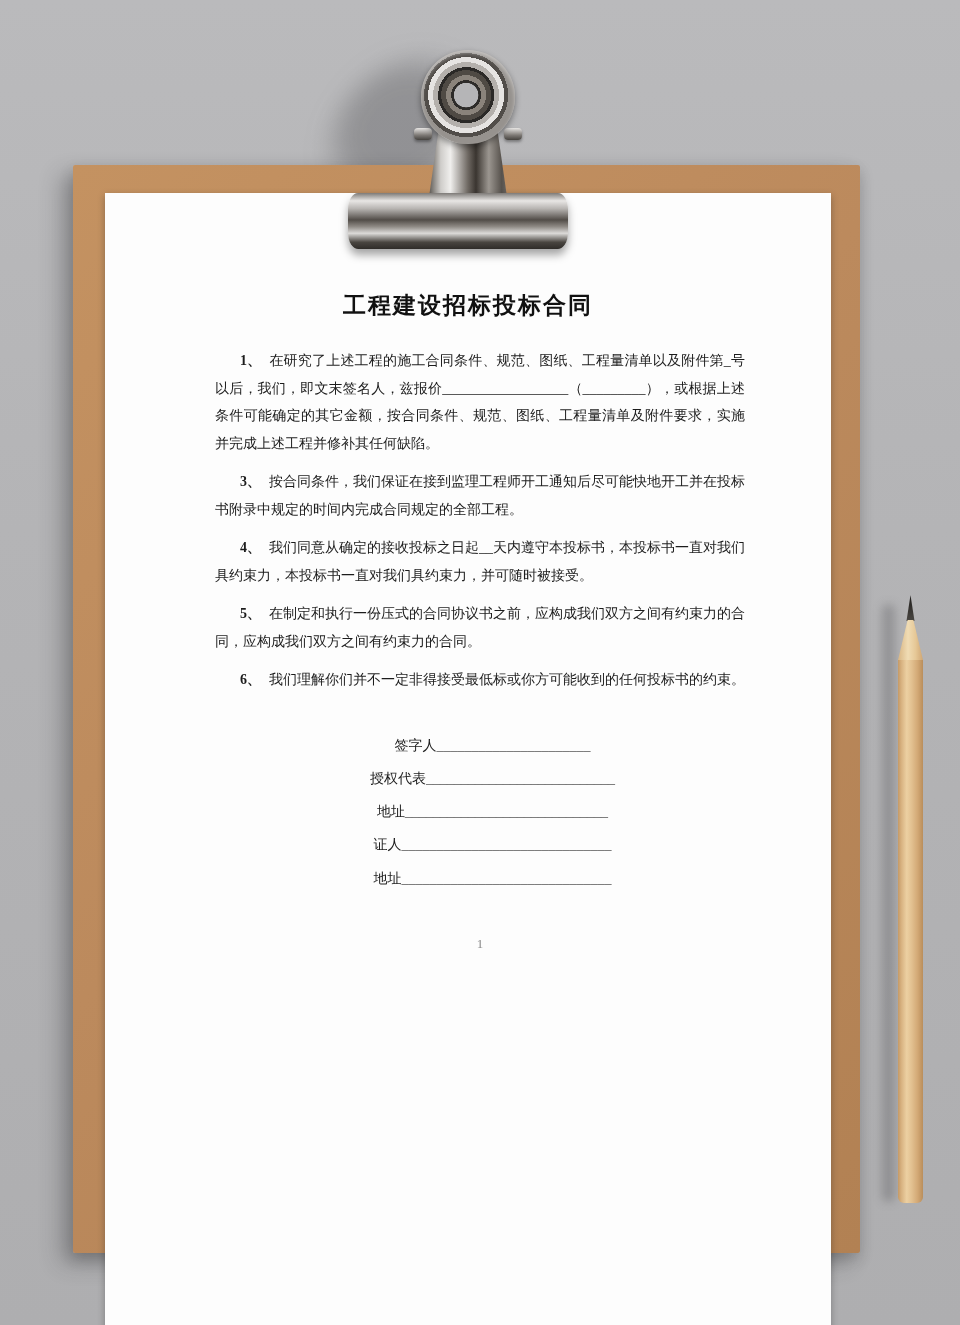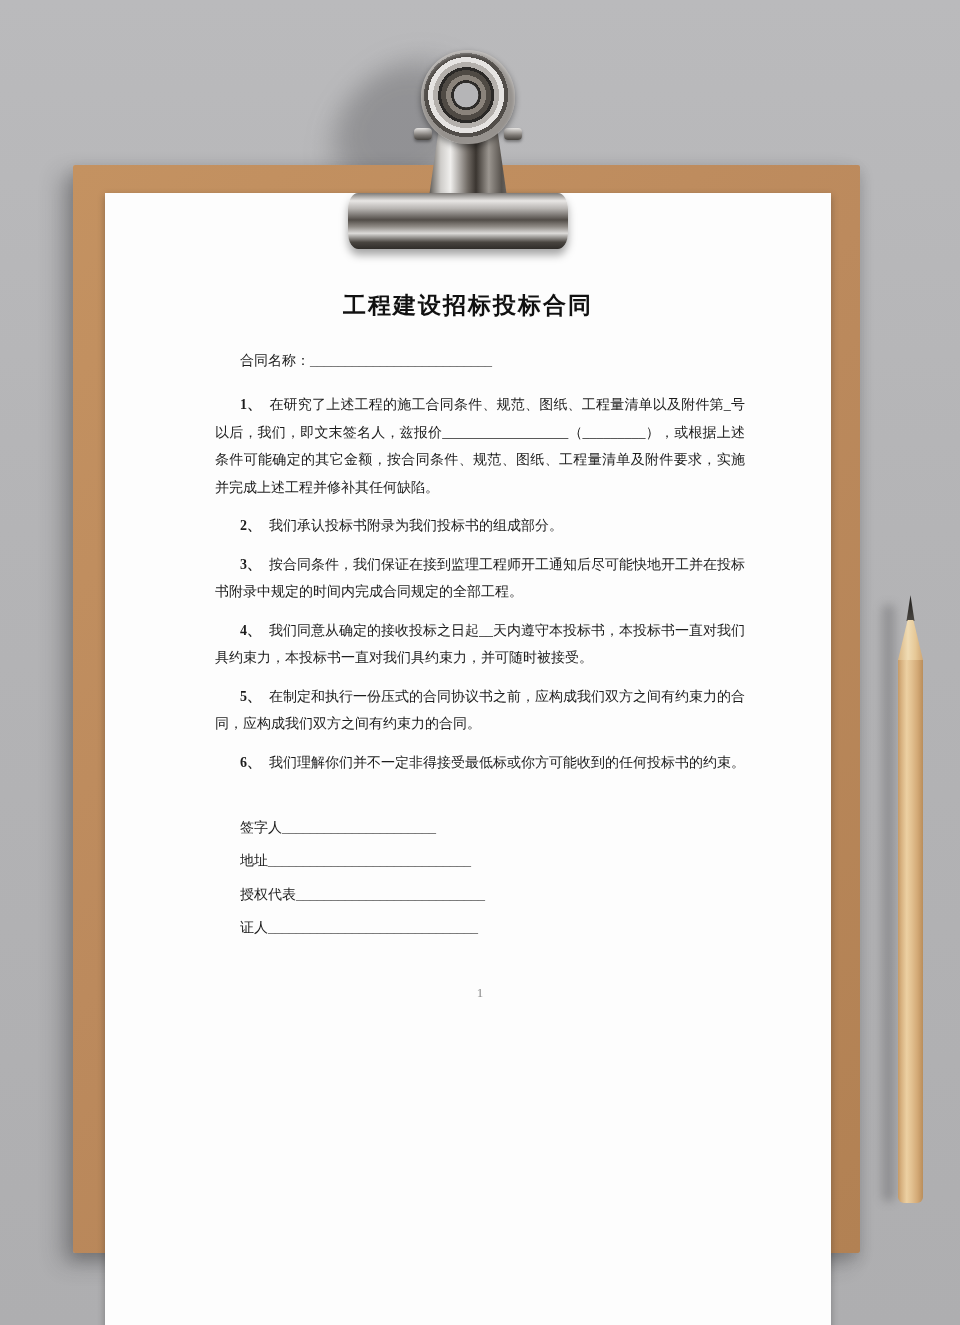--- a/index.html
+++ b/index.html
@@ -51,21 +51,21 @@
   .salutation-line { height: 27px; line-height: 27px; }
   .blank { color: #555; letter-spacing: 0; }
   .para {
     margin: 11px 0 0 0;
     line-height: 27.5px;
     text-align: justify;
     text-indent: 25px;
   }
   .pnum { font-weight: bold; margin-right: 8px; }
   .sig-block { margin-top: 38px; margin-left: 25px; }
-  .sig-line { height: 33.3px; line-height: 28px; white-space: nowrap; }
+  .sig-line { height: 33.3px; line-height: 28px; white-space: nowrap; text-align: center; }
   .page-number {
     margin-top: 38px;
     text-align: center;
     font-size: 13px;
     color: #8a8a8a;
   }
 
   
   .clip-wall-shadow {
     position: absolute;
@@ -160,44 +160,43 @@
 
   <div class="clip-wall-shadow"></div>
 
   <div class="clipboard"></div>
 
   <div class="paper">
     <h1 class="doc-title">工程建设招标投标合同</h1>
     <div class="content">
 
       <div class="fields">
-        <div class="field-line">
-          <span>合同名称：</span><span class="blank">__________________________</span>
-        </div>
       </div>
 
       <p class="para"><span class="pnum">1、</span><span>在研究了上述工程的施工合同条件、规范、图纸、工程量清单以及附件第_号以后，我们，即文末签名人，兹报价__________________（_________），或根据上述条件可能确定的其它金额，按合同条件、规范、图纸、工程量清单及附件要求，实施并完成上述工程并修补其任何缺陷。</span></p>
-      <p class="para"><span class="pnum">2、</span><span>我们承认投标书附录为我们投标书的组成部分。</span></p>
       <p class="para"><span class="pnum">3、</span><span>按合同条件，我们保证在接到监理工程师开工通知后尽可能快地开工并在投标书附录中规定的时间内完成合同规定的全部工程。</span></p>
       <p class="para"><span class="pnum">4、</span><span>我们同意从确定的接收投标之日起__天内遵守本投标书，本投标书一直对我们具约束力，本投标书一直对我们具约束力，并可随时被接受。</span></p>
       <p class="para"><span class="pnum">5、</span><span>在制定和执行一份压式的合同协议书之前，应构成我们双方之间有约束力的合同，应构成我们双方之间有约束力的合同。</span></p>
       <p class="para"><span class="pnum">6、</span><span>我们理解你们并不一定非得接受最低标或你方可能收到的任何投标书的约束。</span></p>
 
       <div class="sig-block">
         <div class="sig-line">
           <span>签字人</span><span class="blank">______________________</span>
         </div>
         <div class="sig-line">
+          <span>授权代表</span><span class="blank">___________________________</span>
+        </div>
+        <div class="sig-line">
           <span>地址</span><span class="blank">_____________________________</span>
         </div>
         <div class="sig-line">
-          <span>授权代表</span><span class="blank">___________________________</span>
-        </div>
-        <div class="sig-line">
           <span>证人</span><span class="blank">______________________________</span>
+        </div>
+        <div class="sig-line">
+          <span>地址</span><span class="blank">______________________________</span>
         </div>
       </div>
 
       <div class="page-number">1</div>
     </div>
   </div>
 
   <div>
     <div class="clip-neck"></div>
     <div class="clip-screw-left"></div>

